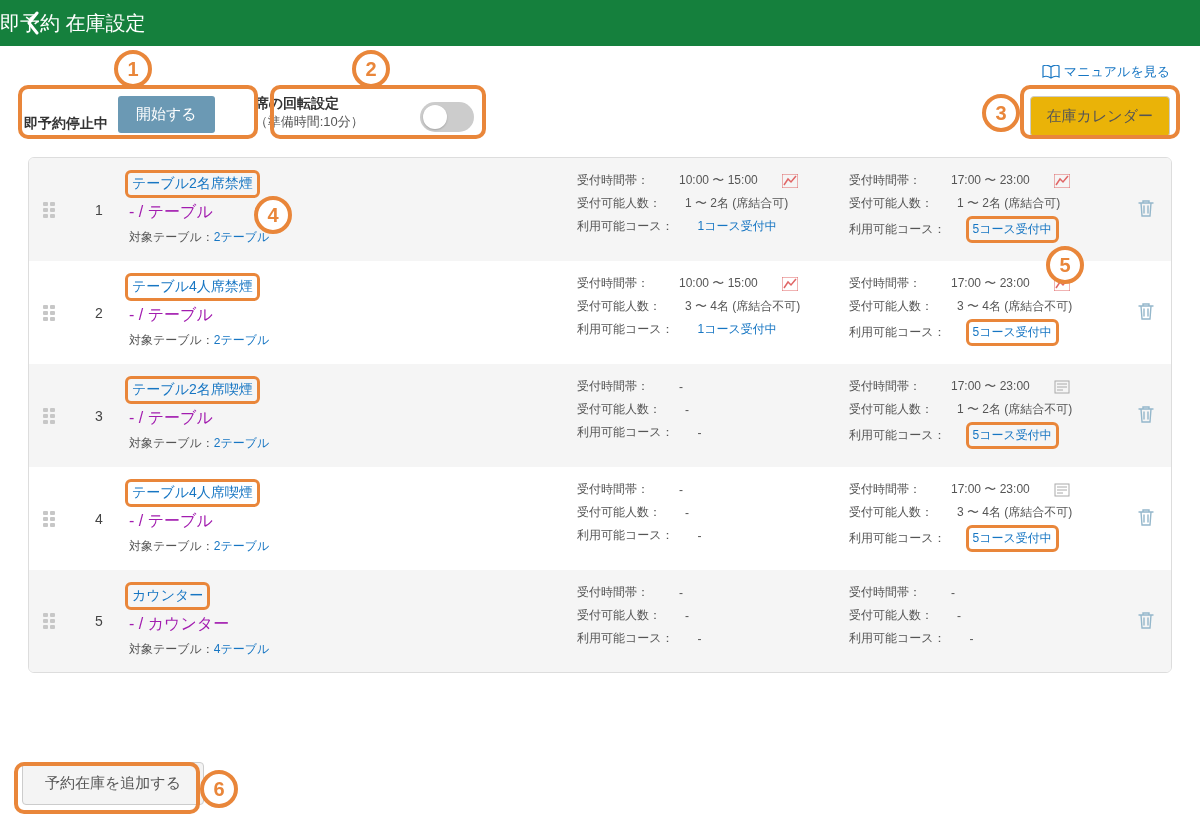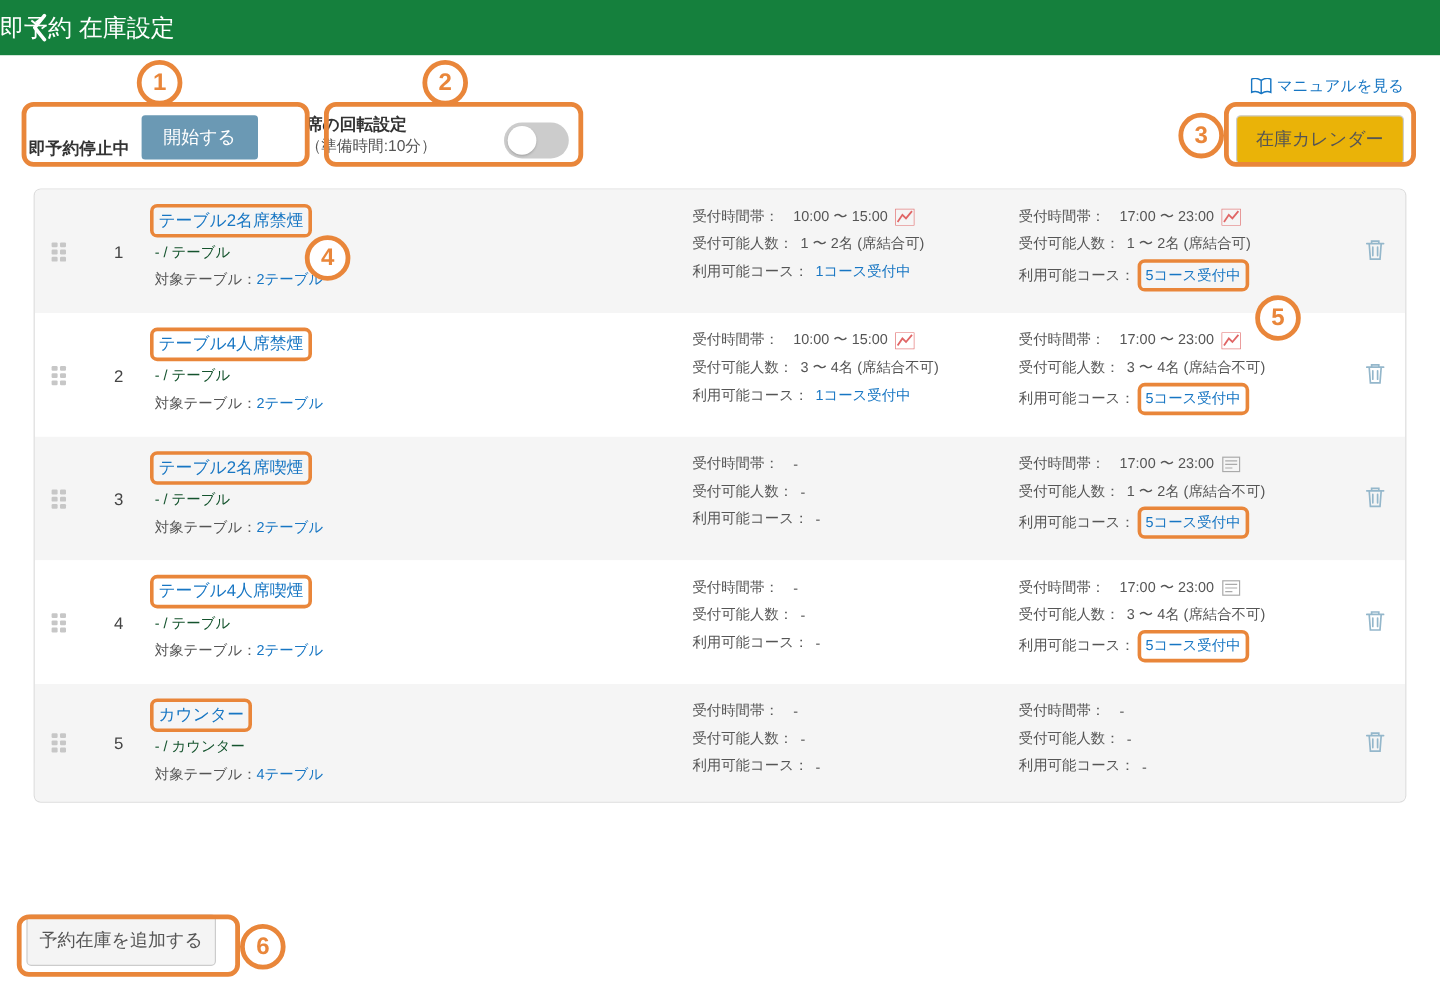--- a/index.html
+++ b/index.html
@@ -160,24 +160,24 @@
     display: flex;
     align-items: center;
     justify-content: center;
   }
   .stock-name {
     color: #1776c3;
     font-size: 14px;
     cursor: pointer;
     display: inline-block;
   }
-  .stock-sub { font-size: 12px; color: #14532d; margin-top: 6px; }
+  .stock-sub { font-size: 16px; color: #a21caf; margin-top: 6px; }
   .stock-target { font-size: 12px; color: #555; margin-top: 6px; }
   .stock-target .link { color: #1776c3; cursor: pointer; }
-  .kv { display: flex; gap: 6px; font-size: 12px; color: #555; margin-bottom: 6px; align-items: center; }
+  .kv { display: flex; gap: 24px; font-size: 12px; color: #555; margin-bottom: 6px; align-items: center; }
   .kv .key { min-width: 78px; }
   .kv .val { color: #555; }
   .kv .val.link { color: #1776c3; cursor: pointer; }
   .icon-chart {
     display: inline-block;
     vertical-align: middle;
   }
   .trash {
     width: 18px; height: 20px;
     cursor: pointer;
@@ -212,21 +212,21 @@
     padding: 2px 4px;
     margin: -2px -4px;
   }
   
   .footer-button {
     position: absolute;
     left: 22px;
     bottom: 18px;
     background: #f4f4f4;
     border: 1px solid #ccc;
-    padding: 11px 10px;
+    padding: 11px 22px;
     font-size: 15px;
     border-radius: 4px;
     cursor: pointer;
     color: #555;
   }
 </style>
 </head>
 <body>
 
 <div class="header">

